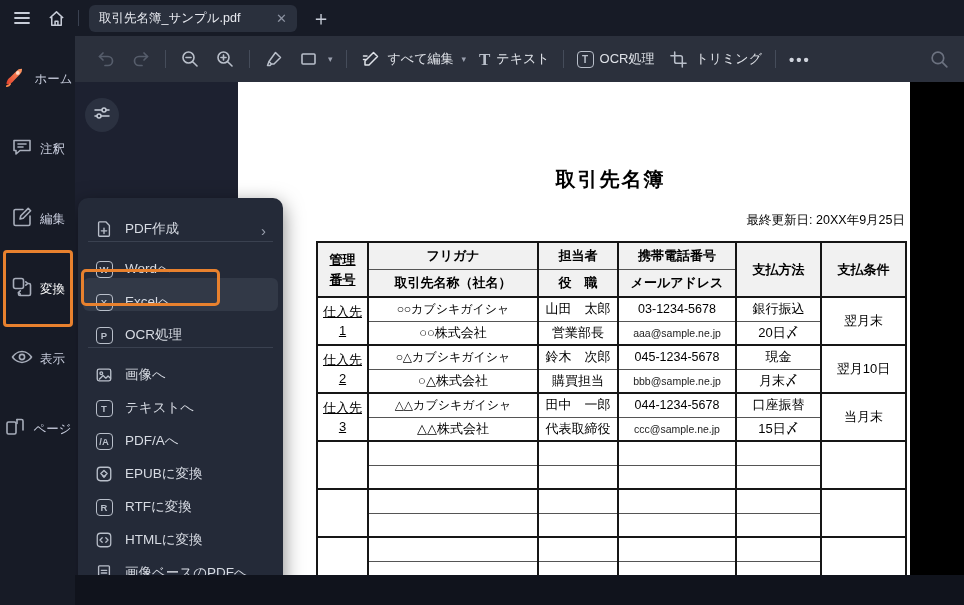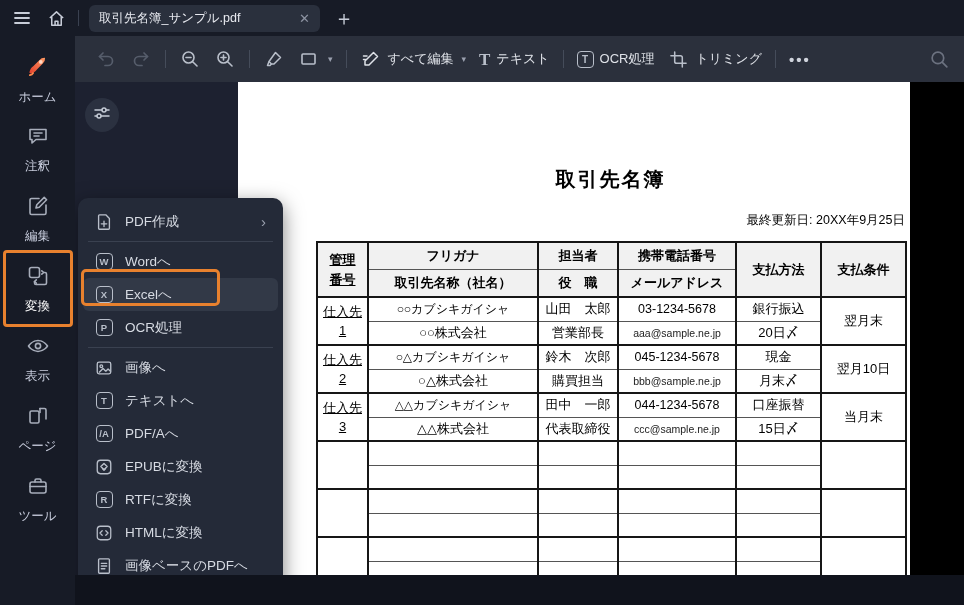--- a/index.html
+++ b/index.html
@@ -5,21 +5,21 @@
   * { margin:0; padding:0; box-sizing:border-box; }
   html,body { width:964px; height:605px; overflow:hidden; }
   body { font-family:"Liberation Sans","DejaVu Sans",sans-serif; background:#10131c; }
   .app { position:relative; width:964px; height:605px; overflow:hidden; }
 
   
   .topbar { position:absolute; left:0; top:0; width:964px; height:36px; background:#171b26;
             display:flex; align-items:center; padding:0 10px; gap:10px; z-index:30; }
   .tb-icon { width:24px; height:24px; display:flex; align-items:center; justify-content:center; cursor:pointer; }
   .tb-sep { width:1px; height:16px; background:#3a4150; }
-  .tab { height:27px; width:231px; background:#2a303d; border-radius:6px; display:flex; align-items:center;
+  .tab { height:27px; width:208px; background:#2a303d; border-radius:6px; display:flex; align-items:center;
          padding:0 10px; gap:8px; }
   .tab-title { flex:1; color:#e8eaf0; font-size:12.5px; white-space:nowrap; overflow:hidden; }
   .tab-close { color:#8d93a2; font-size:13px; cursor:pointer; }
   .plus { color:#c8cdd8; font-size:20px; font-weight:400; cursor:pointer; margin-left:4px; }
 
   
   .toolbar { position:absolute; left:75px; top:36px; width:889px; height:46px; background:#2b303c;
              display:flex; align-items:center; padding:0 14px 0 20px; gap:13px; z-index:20; }
   .tl-btn { display:flex; align-items:center; gap:6px; color:#dfe2e8; font-size:13px; cursor:pointer; white-space:nowrap; }
   .tl-ico { width:22px; height:22px; display:flex; align-items:center; justify-content:center; }
@@ -28,21 +28,21 @@
   .disabled svg { stroke:#565d6b !important; }
   .serifT { font-family:"Liberation Serif","DejaVu Serif",serif; font-size:17px; font-weight:bold; color:#b9bfca; line-height:1; }
   .boxT { width:17px; height:17px; border:1.5px solid #b9bfca; border-radius:4px; color:#b9bfca;
           font-size:10px; font-weight:bold; display:flex; align-items:center; justify-content:center; }
   .dots { color:#cfd3dc; font-size:15px; letter-spacing:2px; font-weight:bold; }
   .tl-search { margin-left:auto; }
 
   
   .sidebar { position:absolute; left:0; top:36px; width:75px; height:569px; background:#171b26;
              display:flex; flex-direction:column; padding-top:8px; z-index:25; }
-  .sb-item { height:70px; display:flex; flex-direction:column; align-items:center; justify-content:center;
+  .sb-item { height:70px; display:flex; align-items:center; justify-content:center;
              gap:6px; cursor:pointer; }
   .sb-item .lbl { color:#c9cede; font-size:12.5px; }
   .sb-box { position:absolute; left:3px; top:214px; width:70px; height:77px; border:3px solid #e8812e;
             border-radius:4px; pointer-events:none; z-index:40; }
 
   
   .viewport { position:absolute; left:75px; top:82px; width:889px; height:493px; background:#000000; overflow:hidden; }
   .left-strip { position:absolute; left:0; top:0; width:163px; height:523px; background:#1d2130; }
   .settings-btn { position:absolute; left:10px; top:16px; width:34px; height:34px; border-radius:50%;
                   background:#2b3140; display:flex; align-items:center; justify-content:center; cursor:pointer; }
@@ -63,21 +63,21 @@
   .thin-b { border-bottom:1px solid #555 !important; }
   .thin-t { border-top:1px solid #555 !important; }
   .pre { white-space:pre-line !important; line-height:1.5;text-decoration:underline; }
   .kana { font-size:12px; }
   .email { font-size:10.5px; color:#222; }
   .phone { font-size:12.5px; }
 
   
   .menu { position:absolute; left:3px; top:116px; width:205px; height:520px; background:#242a38;
           border-radius:10px; box-shadow:0 6px 20px rgba(0,0,0,.5); padding:7px 0; z-index:35; }
-  .mi { height:33px; display:flex; align-items:center; padding:0 12px; margin:0 5px; gap:12px;
+  .mi { height:33px; display:flex; align-items:flex-end; padding:0 12px; margin:0 5px; gap:12px;
         color:#d7dbe3; font-size:13.5px; border-radius:6px; cursor:pointer; white-space:nowrap; }
   .mi.hl { background:#323947; }
   .mi .licon { width:18px; height:18px; flex:0 0 18px; display:flex; align-items:center; justify-content:center; }
   .letter-ic { width:17px; height:17px; border:1.5px solid #b9bfca; border-radius:4px; color:#b9bfca;
                font-size:9.5px; font-weight:bold; display:flex; align-items:center; justify-content:center; }
   .msep { height:1px; background:#3a4150; margin:3px 10px; }
   .mi .sub { margin-left:auto; color:#9aa0ae; font-size:15px; line-height:1; }
   .menu-box { position:absolute; left:3px; top:71px; width:139px; height:37px; border:3px solid #e8812e;
               border-radius:5px; pointer-events:none; z-index:36; }
 </style>
@@ -255,28 +255,20 @@
           </svg></span>
         <span class="lbl">表示</span>
       </div>
       <div class="sb-item">
         <span><svg width="24" height="24" viewBox="0 0 24 24" fill="none" stroke="#a7adba" stroke-width="1.6" stroke-linecap="round" stroke-linejoin="round">
             <rect x="4" y="7" width="9" height="12" rx="1.5"></rect>
             <path d="M14 4.5h4.5A1.5 1.5 0 0 1 20 6v9"></path>
             <path d="M14 4.5v4"></path>
           </svg></span>
         <span class="lbl">ページ</span>
-      </div>
-      <div class="sb-item">
-        <span><svg width="24" height="24" viewBox="0 0 24 24" fill="none" stroke="#a7adba" stroke-width="1.6" stroke-linecap="round" stroke-linejoin="round">
-            <rect x="4" y="8" width="16" height="11" rx="2"></rect>
-            <path d="M9 8V6.5A1.5 1.5 0 0 1 10.5 5h3A1.5 1.5 0 0 1 15 6.5V8"></path>
-            <path d="M4 12.5h16"></path>
-          </svg></span>
-        <span class="lbl">ツール</span>
       </div>
     </div>
   <div class="sb-box" style="position:absolute; left:3px; top:250px;"></div>
 
   <div class="viewport">
     <div class="left-strip"></div>
 
     <div class="page">
       <div class="doc-title">取引先名簿</div>
       <div class="doc-date">最終更新日: 20XX年9月25日</div>

